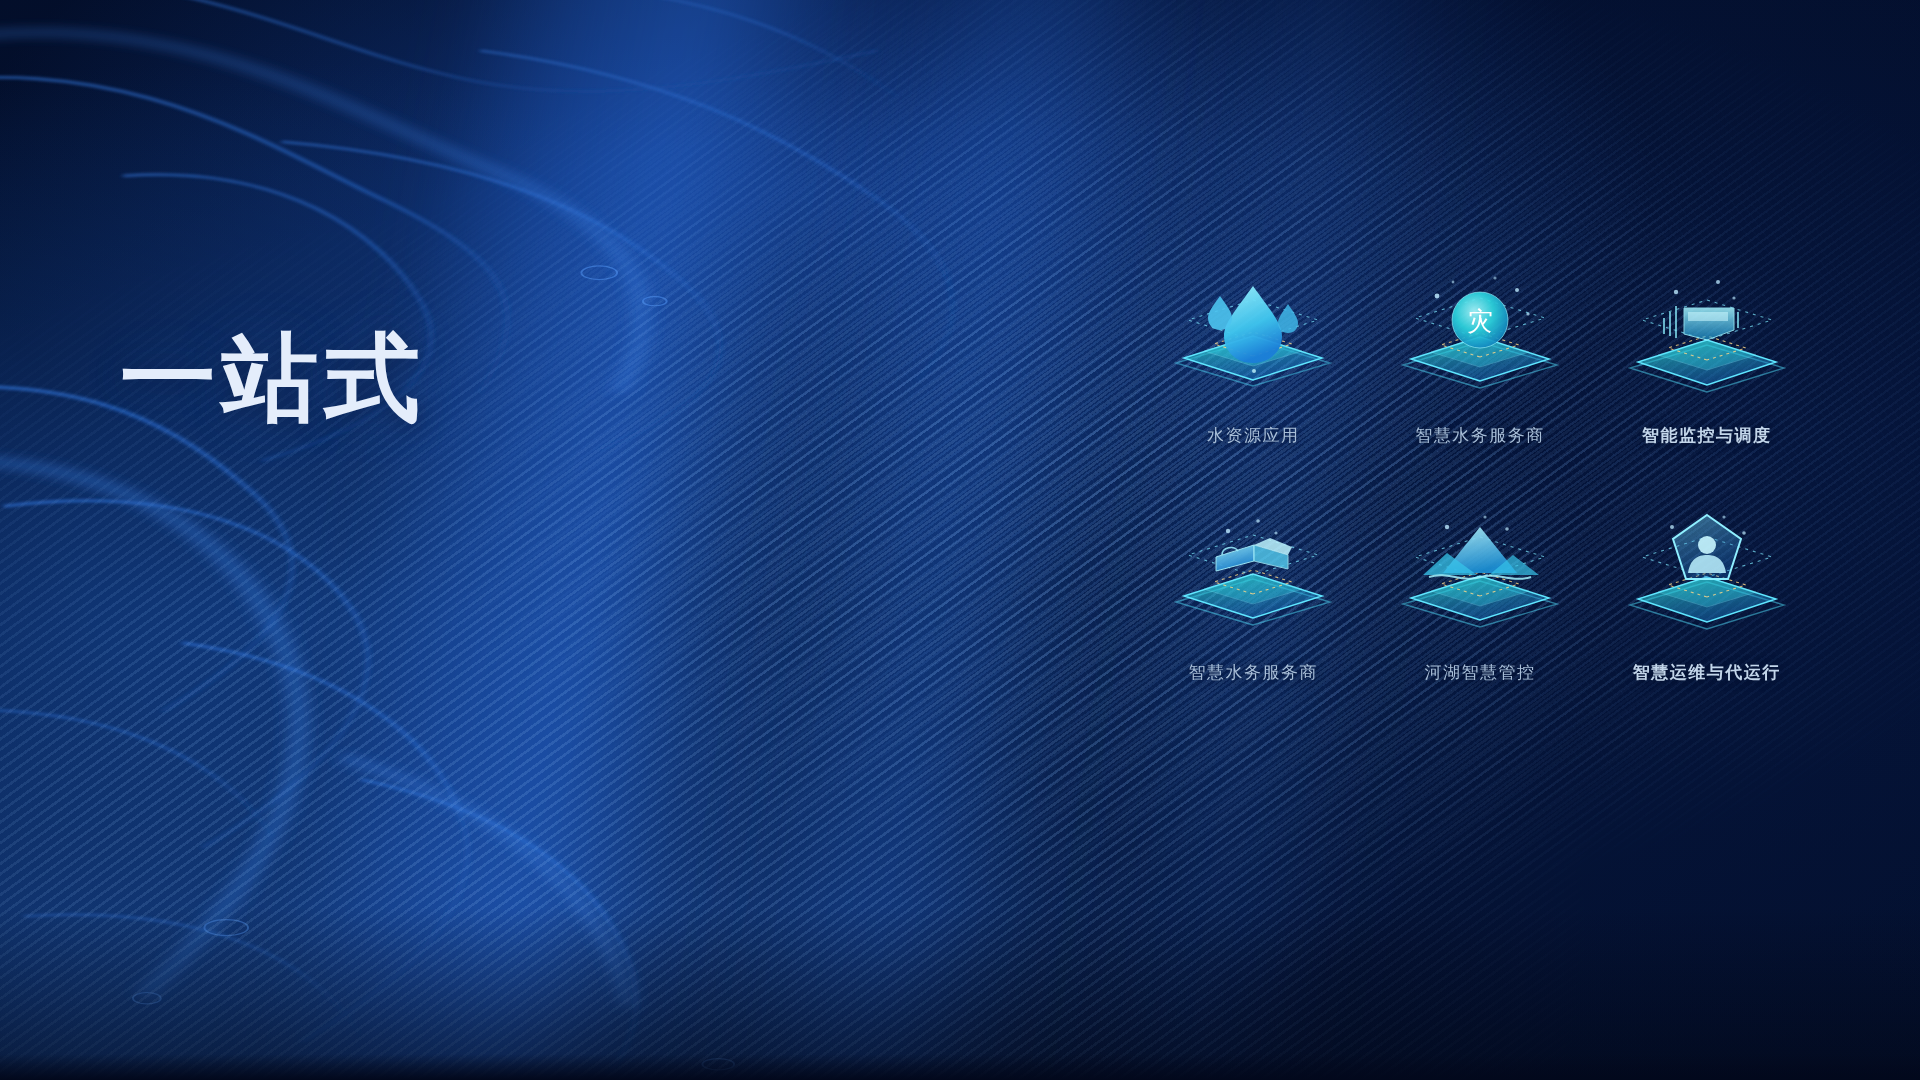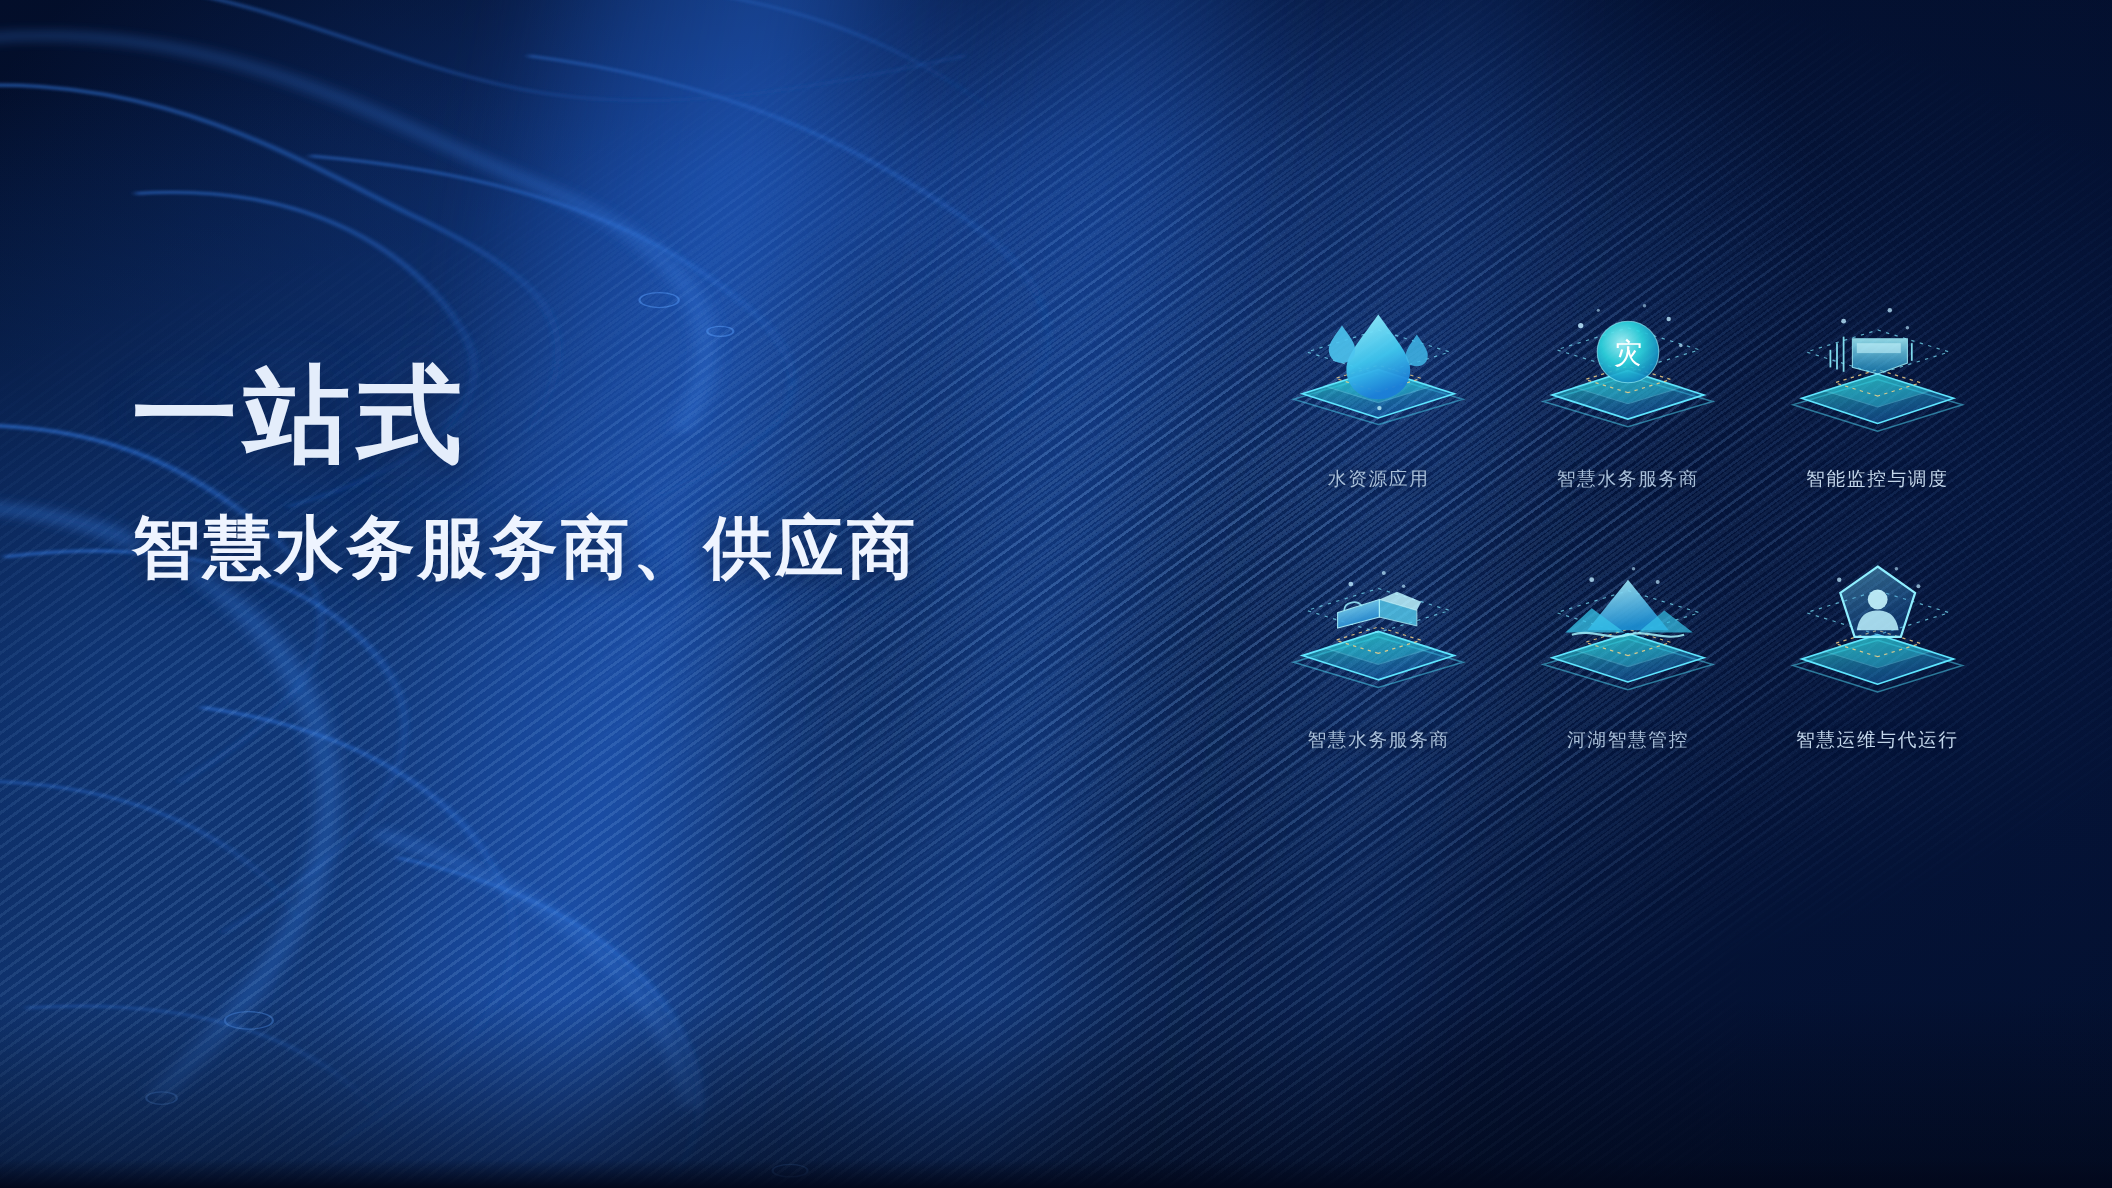--- a/index.html
+++ b/index.html
@@ -130,21 +130,21 @@
     display:block;
   }
   .glyph svg{ width:100%; height:100%; display:block; overflow:visible; }
   .caption{
     margin-top:6px;
     font-size:17px; letter-spacing:1.5px;
     color:#a9bfd8;
     text-shadow:0 1px 10px rgba(4,16,44,.9);
     white-space:nowrap;
   }
-  .cell.bright .caption{ color:#c3d6ea; }
+  .cell.bright .caption{ color:#c3d6ea;font-weight:bold; }
 
   
   .band{
     position:absolute; left:0; bottom:0; width:100%; height:26px;
     background:linear-gradient(0deg,#02081c 0%, rgba(2,8,28,0) 100%);
     pointer-events:none;
   }
 </style>
 </head>
 <body>
@@ -197,21 +197,20 @@
         <ellipse cx="420" cy="1010" rx="8" ry="5"></ellipse>
       </g>
     </svg>
   </div>
 
   <div class="mesh"></div>
   <div class="mesh2"></div>
 
   <div class="copy">
     <div class="headline">一站式</div>
-    <div class="subline">智慧水务服务商、供应商</div>
   </div>
 
   <div class="grid">
 
     <div class="cell">
       <span class="glyph">
         <svg viewBox="0 0 190 150">
           <defs>
             <linearGradient id="plateA" x1="0" y1="0" x2="0.6" y2="1">
               <stop offset="0%" stop-color="#2ee6d0" stop-opacity=".75"></stop>

